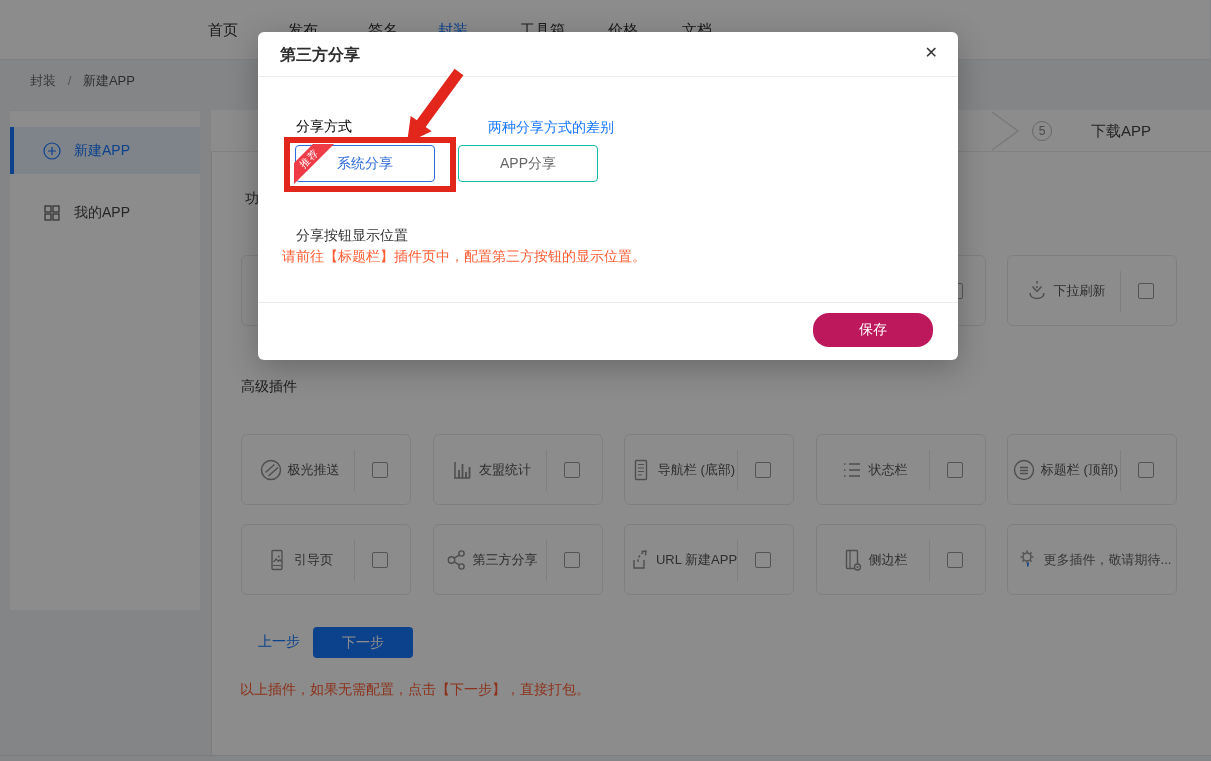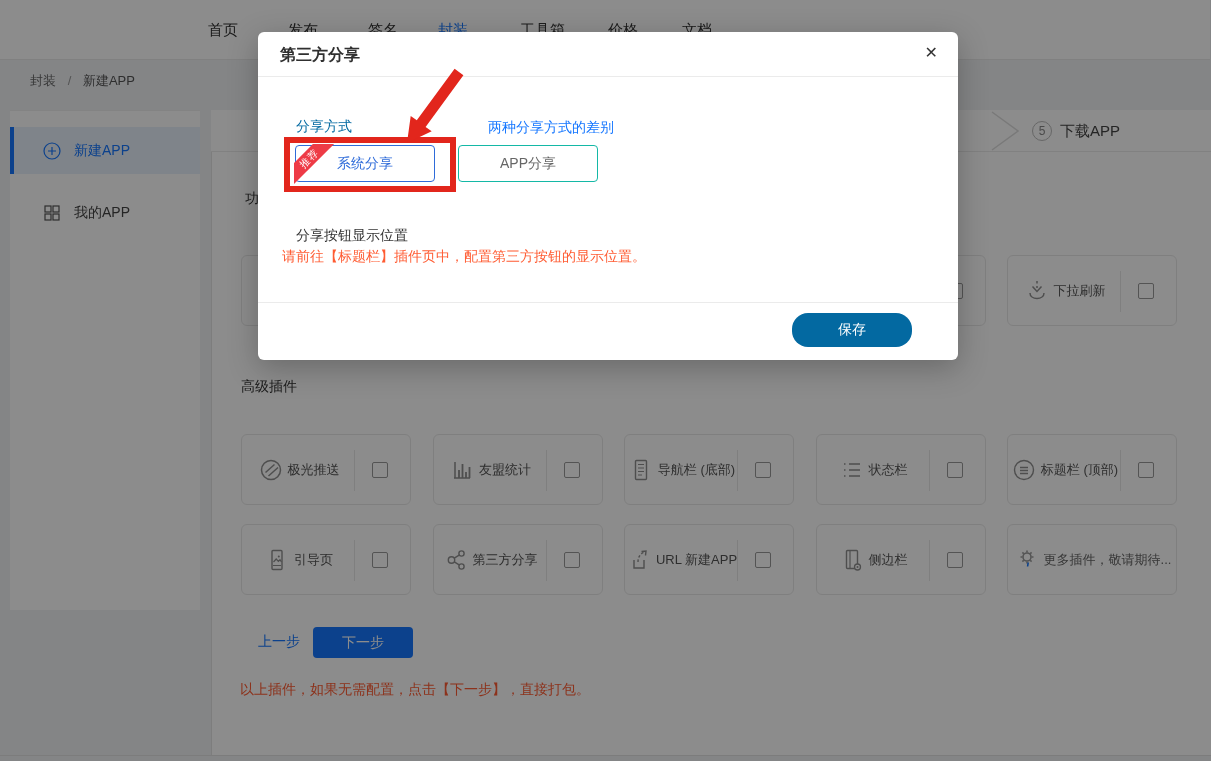--- a/index.html
+++ b/index.html
@@ -25,21 +25,21 @@
   .side-item.active::before { content:""; position:absolute; left:0; top:0; width:4px; height:100%; background:#1677ff; }
   .side-item .sicon { width:20px; height:20px; display:flex; align-items:center; justify-content:center; }
 
   
   .main-panel { position:absolute; left:211px; top:110px; width:1000px; height:645px; background:#fff; border-left:1px solid #e4e4e4; z-index:1; }
   .bottom-line { position:absolute; left:0; top:755px; width:1211px; border-top:1px solid #e2e2e2; z-index:1; }
 
   .steps-row { position:absolute; left:211px; top:110px; width:1000px; height:42px; border-bottom:1px solid #ececec; background:#fff; z-index:2; }
   .step5 { position:absolute; left:821px; top:11px; display:flex; align-items:center; gap:8px; }
   .step-num { width:20px; height:20px; border:1px solid #bbb; border-radius:50%; color:#888; font-size:12px; display:flex; align-items:center; justify-content:center; }
-  .step-label { font-size:15px; color:#444; }
+  .step-label { font-size:15px; color:#444;margin-left:31px; }
   .step-chevron { position:absolute; left:775px; top:0; }
 
   .section-label { position:absolute; font-size:14px; color:#333; z-index:2; }
   .sec-func { left:245px; top:190px; }
   .sec-adv  { left:241px; top:378px; }
 
   .cards-row { position:absolute; left:241px; width:936px; display:flex; justify-content:space-between; z-index:2; }
   .row-func { top:255px; }
   .row-adv1 { top:434px; }
   .row-adv2 { top:524px; }
@@ -57,31 +57,31 @@
   .note { position:absolute; left:240px; top:681px; font-size:14px; color:#ff5c33; z-index:2; }
 
   
   .overlay { position:absolute; inset:0; background:rgba(0,0,0,0.45); z-index:10; }
 
   
   .modal { position:absolute; left:258px; top:32px; width:700px; height:328px; background:#fff; border-radius:6px; box-shadow:0 8px 30px rgba(0,0,0,.25); z-index:20; }
   .modal-header { position:relative; height:45px; border-bottom:1px solid #ebebeb; }
   .modal-title { position:absolute; left:22px; top:13px; font-size:16px; font-weight:600; color:#303030; }
   .modal-close { position:absolute; right:20px; top:13px; font-size:16px; font-weight:700; color:#333; cursor:pointer; line-height:1; }
-  .share-mode-label { position:absolute; left:38px; top:86px; font-size:14px; color:#0369a1; }
+  .share-mode-label { position:absolute; left:38px; top:86px; font-size:14px; color:#000000; }
   .diff-link { position:absolute; left:230px; top:87px; width:112px; font-size:14px; color:#1677ff; cursor:pointer; white-space:nowrap; }
   .opt-btn { position:absolute; top:113px; width:140px; height:37px; border-radius:4px; background:#fff; font-size:14px; cursor:pointer; }
   .opt-system { left:37px; border:1px solid #2e6bd9; color:#2e6bd9; overflow:visible; }
   .opt-app { left:200px; border:1px solid #14b8a6; color:#666; }
   .ribbon-holder { position:absolute; left:-2px; top:-2px; width:44px; height:44px; overflow:hidden; border-radius:4px 0 0 0; pointer-events:none; }
   .ribbon { position:absolute; left:-21px; top:7px; width:72px; height:15px; background:#ee3b46; color:#fff; font-size:10px; text-align:center; line-height:15px; letter-spacing:1px; transform:rotate(-45deg); }
   .pos-label { position:absolute; left:38px; top:195px; font-size:14px; color:#333; }
   .pos-hint { position:absolute; left:24px; top:216px; font-size:14px; color:#ff5c33; }
   .modal-footer-line { position:absolute; left:0; top:270px; width:700px; border-top:1px solid #ebebeb; }
-  .save-btn { position:absolute; left:534px; top:281px; width:120px; height:34px; background:#0369a1; color:#fff; font-size:14px; border:none; border-radius:16px; cursor:pointer; }
+  .save-btn { position:absolute; left:555px; top:281px; width:120px; height:34px; background:#be185d; color:#fff; font-size:14px; border:none; border-radius:16px; cursor:pointer; }
 
   
   .anno-rect { position:absolute; left:284px; top:137px; width:172px; height:55px; border:6px solid #e2261c; z-index:30; pointer-events:none; }
   .anno-arrow { position:absolute; inset:0; z-index:31; pointer-events:none; }
 </style>
 </head>
 <body>
 
 <div class="page">
 

